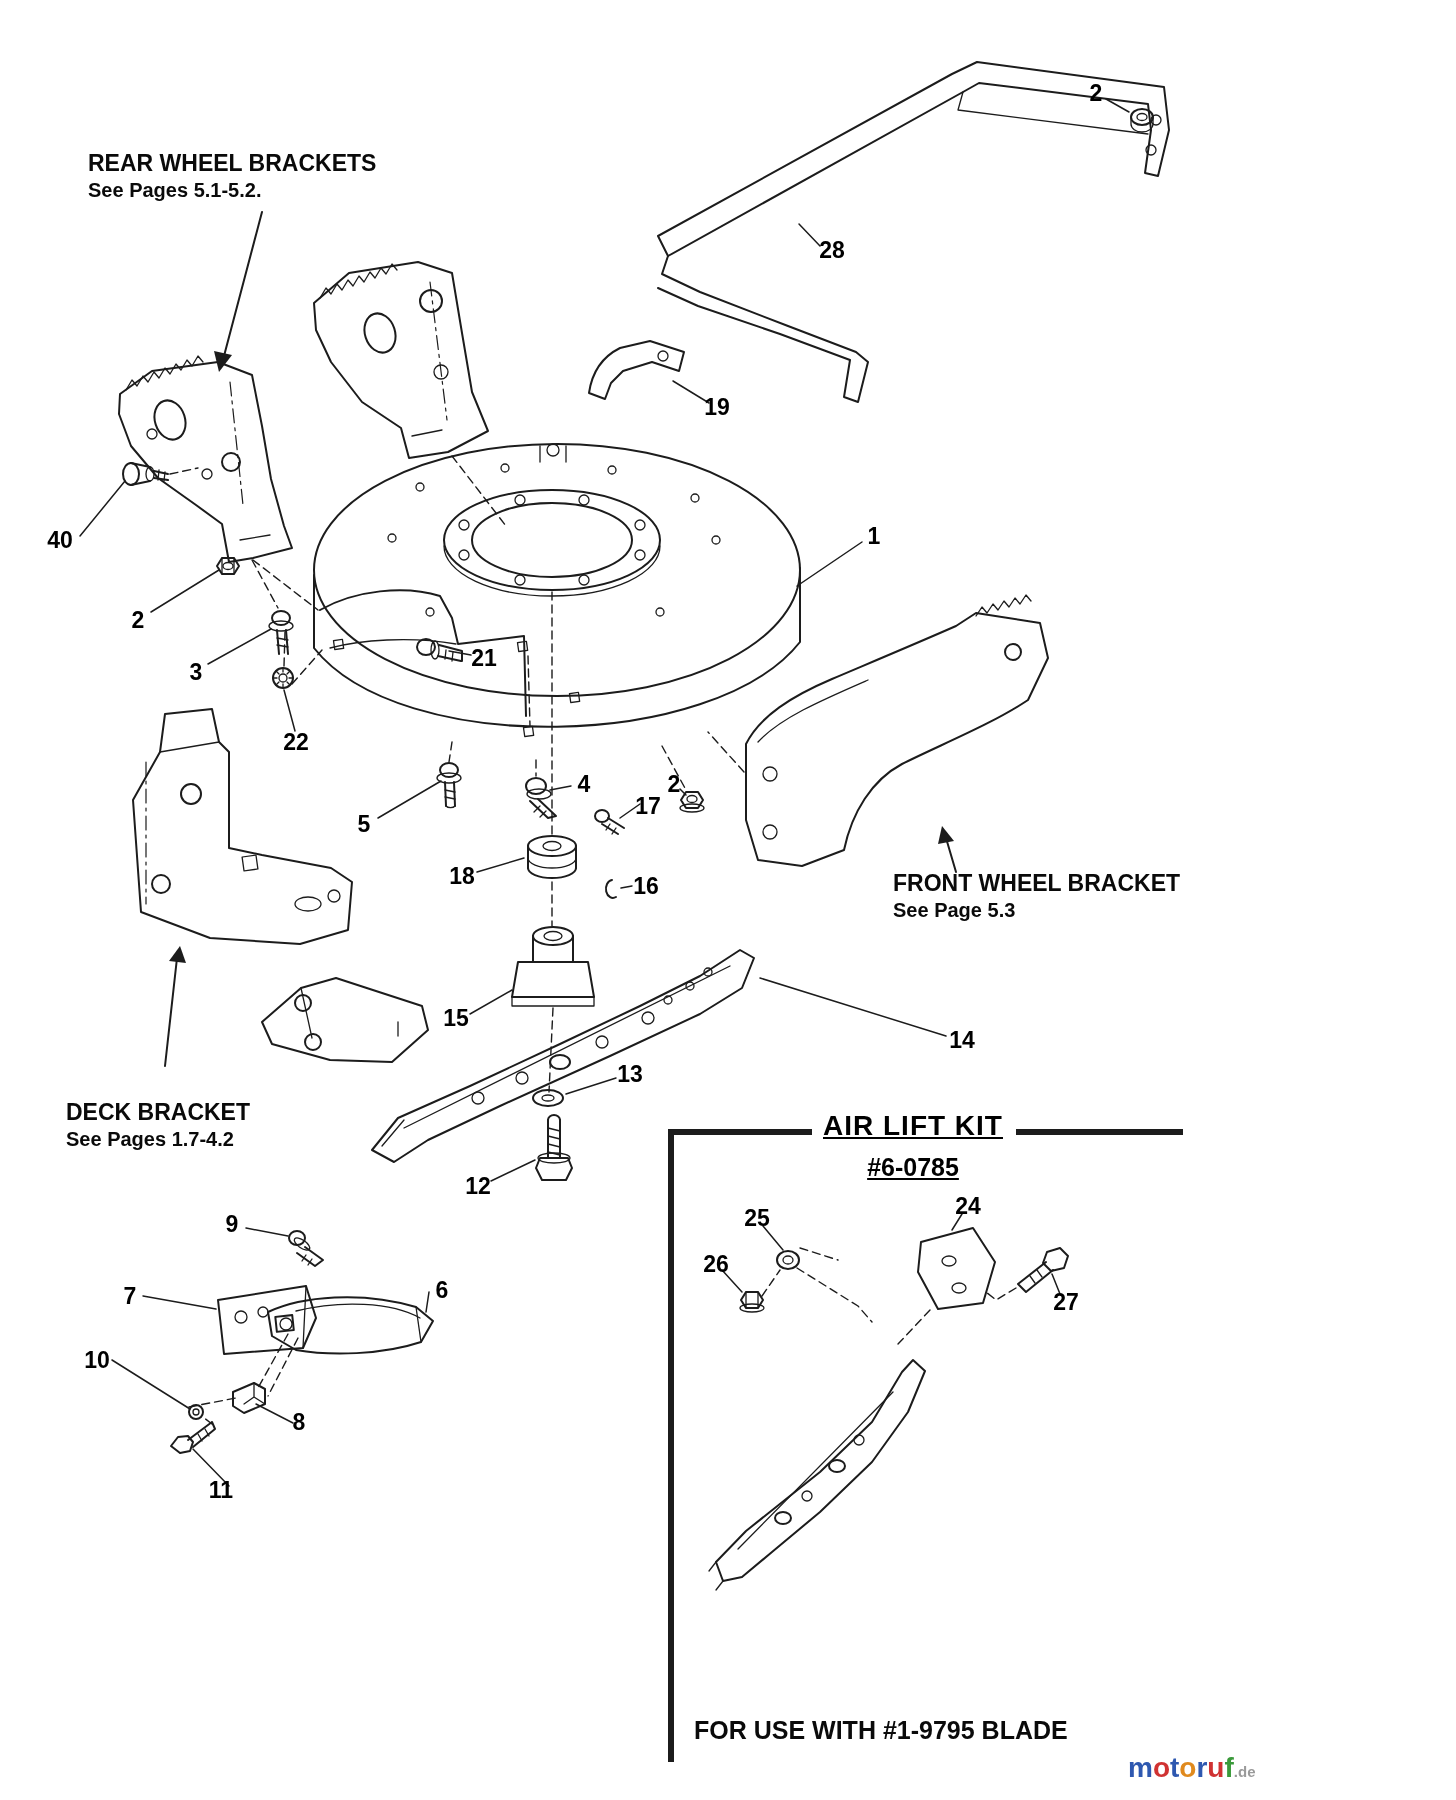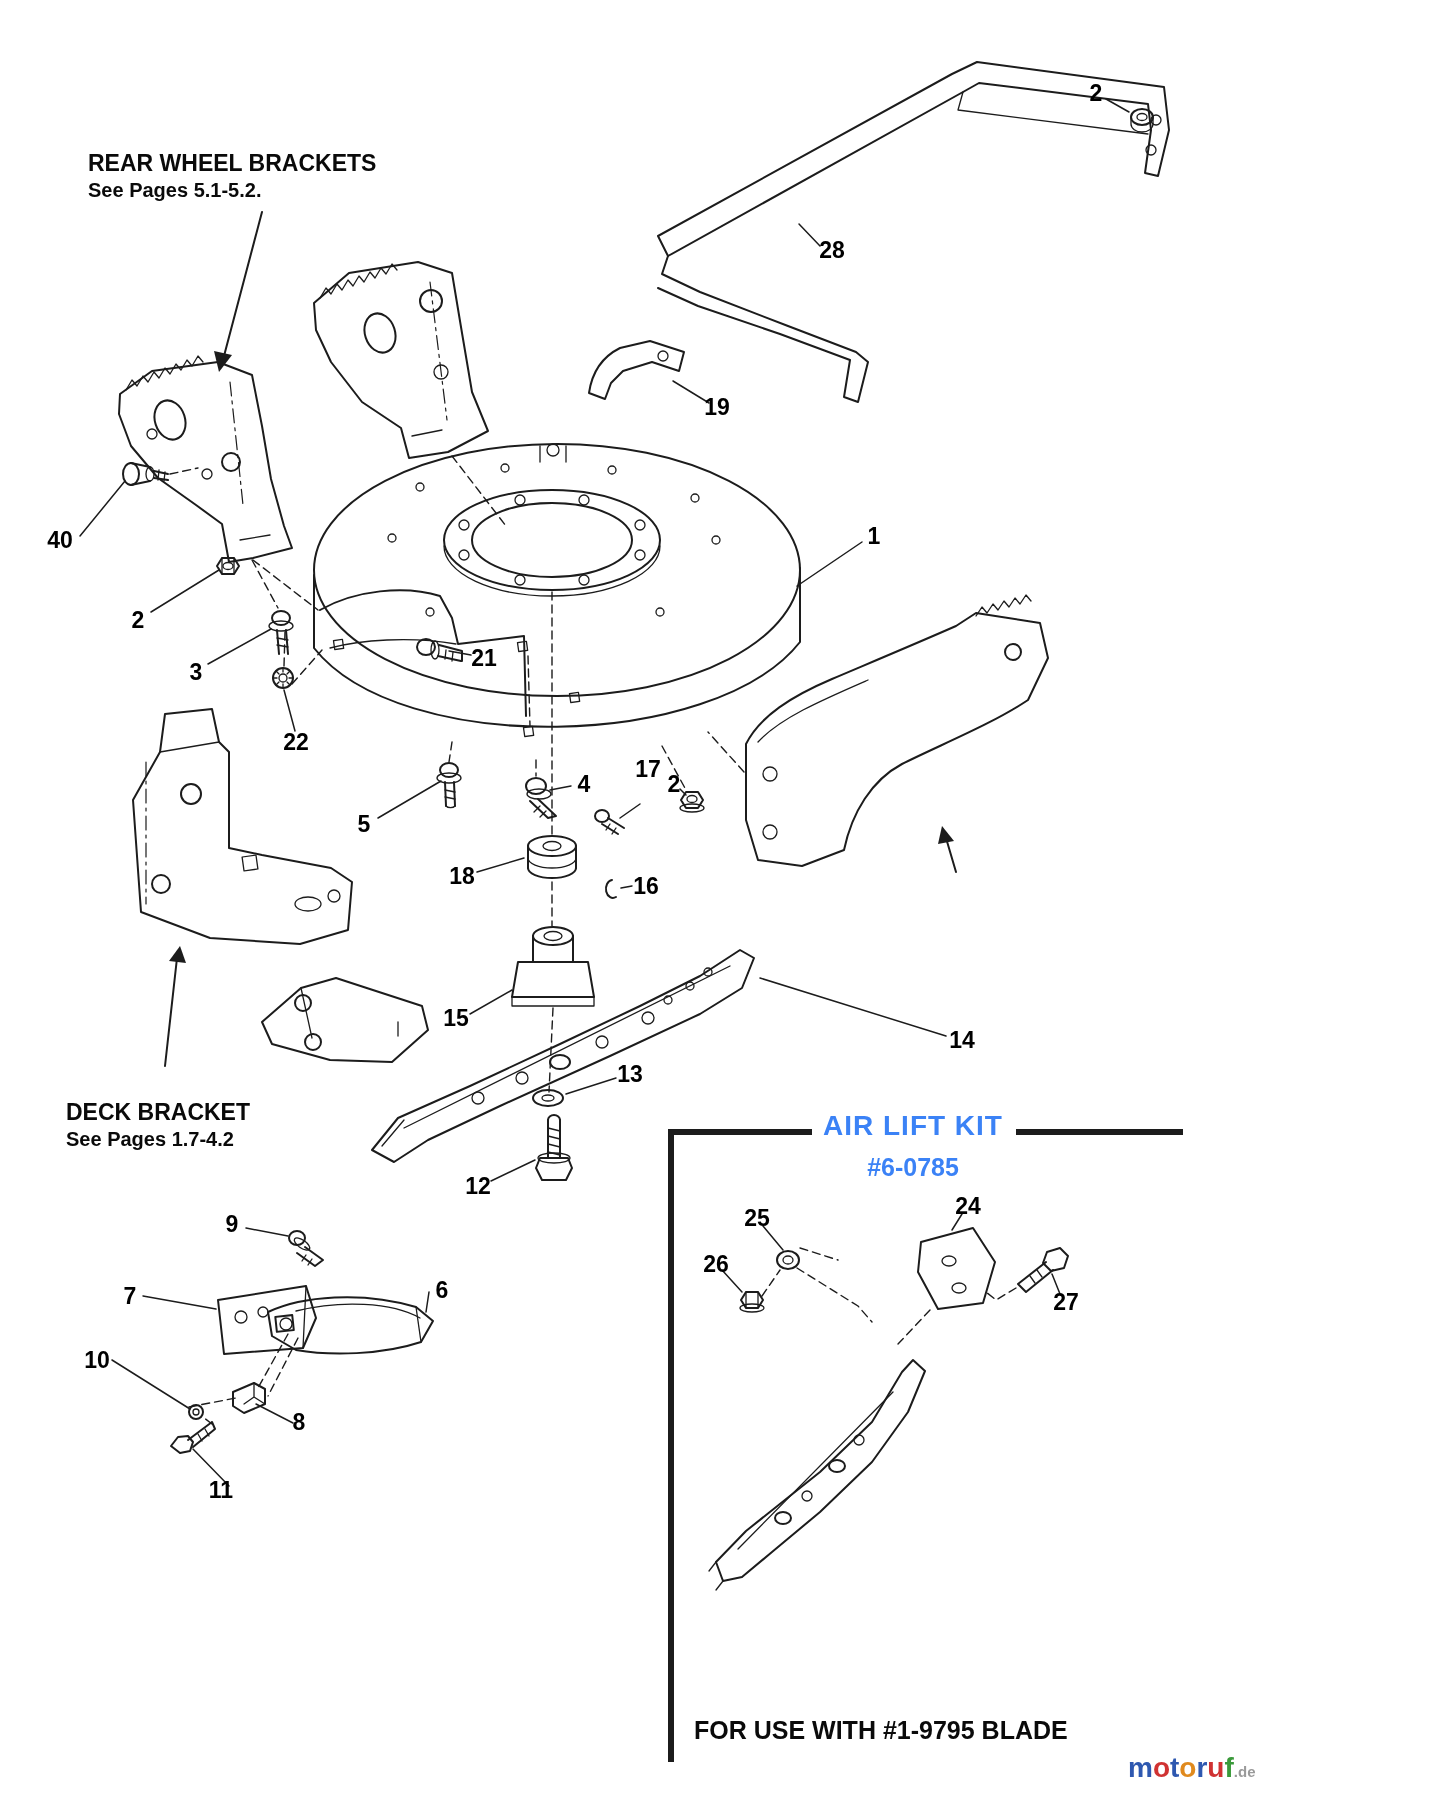--- a/index.html
+++ b/index.html
@@ -14,21 +14,21 @@
   .art .dashdot { stroke-width:1.2; stroke-dasharray:14 5 3 5; }
   .art .leader { stroke-width:1.5; }
   .art .thick { stroke-width:6; stroke-linecap:butt; }
   .art .fill  { fill:#1c1c1c; stroke:none; }
   .callout { position:absolute; transform:translate(-50%,-50%); font-size:23px; font-weight:bold;
              color:#000; white-space:nowrap; }
   .diagram-label { position:absolute; color:#0a0a0a; font-weight:bold; line-height:1.2; white-space:nowrap; }
   .diagram-label .t1 { font-size:23px; }
   .diagram-label .t2 { font-size:20px; }
   .airlift-title { position:absolute; left:812px; top:1110px; width:202px; text-align:center;
-                   font-weight:bold; color:#3b82f6; white-space:nowrap; }
+                   font-weight:bold; color:#000000; white-space:nowrap;text-decoration:underline; }
   .airlift-title .t1 { font-size:28px; letter-spacing:1px; }
   .airlift-title .t2 { font-size:25px; margin-top:11px; }
   .footer-note { position:absolute; left:694px; top:1716px; font-size:25px; font-weight:bold;
                  color:#0a0a0a; white-space:nowrap; }
   .watermark { position:absolute; left:1128px; top:1752px; font-size:28px; font-weight:bold;
                white-space:nowrap; cursor:pointer; }
   .watermark .wm-suffix { font-size:15px; }
 </style>
 </head>
 <body>
@@ -361,21 +361,21 @@
       <span class="callout" style="left: 832px; top: 250px;">28</span>
       <span class="callout" style="left: 717px; top: 407px;">19</span>
       <span class="callout" style="left: 874px; top: 536px;">1</span>
       <span class="callout" style="left: 60px; top: 540px;">40</span>
       <span class="callout" style="left: 138px; top: 620px;">2</span>
       <span class="callout" style="left: 196px; top: 672px;">3</span>
       <span class="callout" style="left: 484px; top: 658px;">21</span>
       <span class="callout" style="left: 296px; top: 742px;">22</span>
       <span class="callout" style="left: 364px; top: 824px;">5</span>
       <span class="callout" style="left: 584px; top: 784px;">4</span>
-      <span class="callout" style="left: 648px; top: 769px;">17</span>
+      <span class="callout" style="left: 648px; top: 806px;">17</span>
       <span class="callout" style="left: 674px; top: 784px;">2</span>
       <span class="callout" style="left: 462px; top: 876px;">18</span>
       <span class="callout" style="left: 646px; top: 886px;">16</span>
       <span class="callout" style="left: 456px; top: 1018px;">15</span>
       <span class="callout" style="left: 962px; top: 1040px;">14</span>
       <span class="callout" style="left: 630px; top: 1074px;">13</span>
       <span class="callout" style="left: 478px; top: 1186px;">12</span>
       <span class="callout" style="left: 232px; top: 1224px;">9</span>
       <span class="callout" style="left: 130px; top: 1296px;">7</span>
       <span class="callout" style="left: 442px; top: 1290px;">6</span>
@@ -386,20 +386,24 @@
       <span class="callout" style="left: 968px; top: 1206px;">24</span>
       <span class="callout" style="left: 716px; top: 1264px;">26</span>
       <span class="callout" style="left: 1066px; top: 1302px;">27</span>
     </div>
 
   <div class="diagram-label" style="left:88px; top:150px;">
     <div class="t1">REAR WHEEL BRACKETS</div>
     <div class="t2">See Pages 5.1-5.2.</div>
   </div>
 
+  <div class="diagram-label" style="left:893px; top:870px;">
+    <div class="t1">FRONT WHEEL BRACKET</div>
+    <div class="t2">See Page 5.3</div>
+  </div>
 
   <div class="diagram-label" style="left:66px; top:1064px;margin-top:35px;">
     <div class="t1">DECK BRACKET</div>
     <div class="t2">See Pages 1.7-4.2</div>
   </div>
 
   <div class="airlift-title">
     <div class="t1">AIR LIFT KIT</div>
     <div class="t2">#6-0785</div>
   </div>

